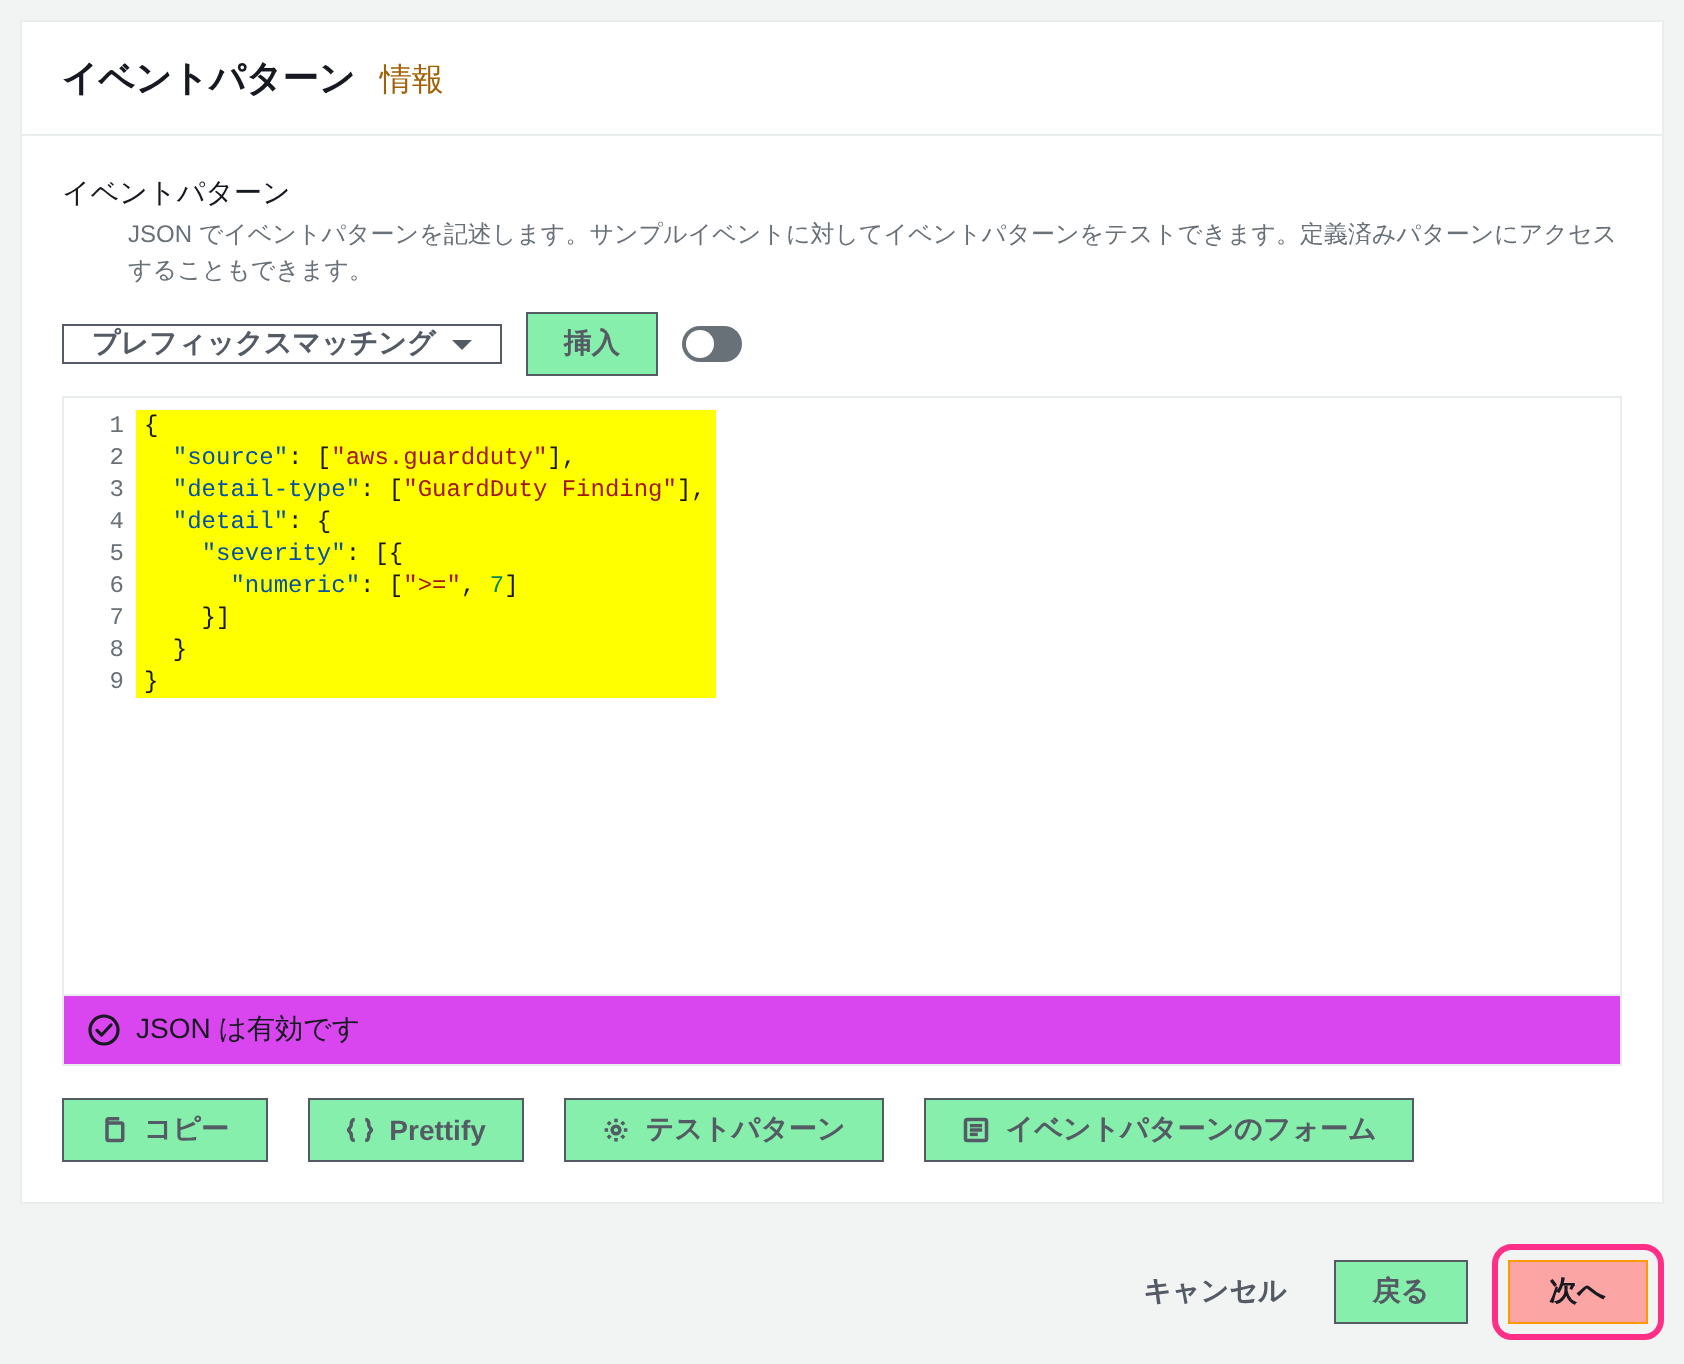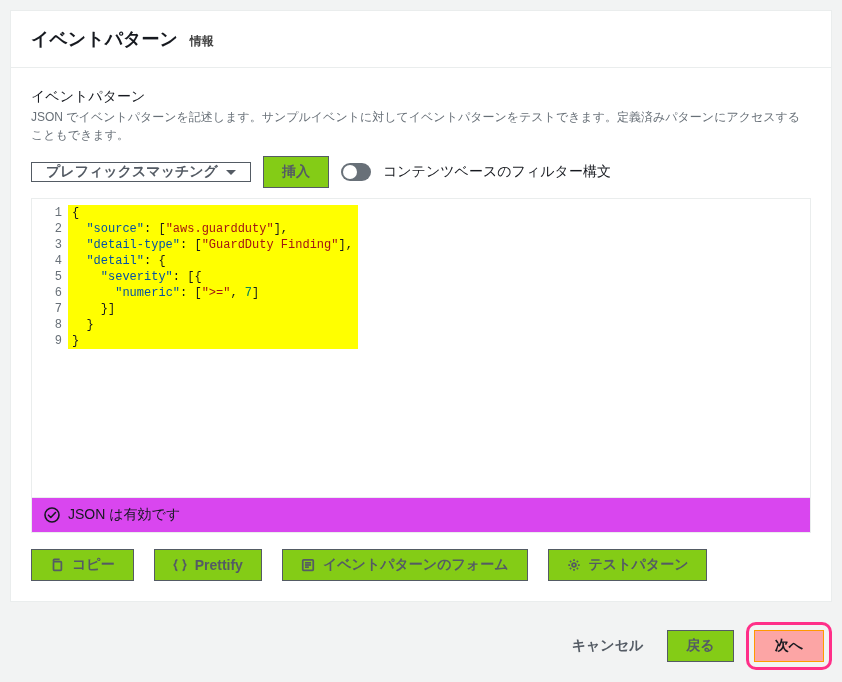--- a/index.html
+++ b/index.html
@@ -20,43 +20,44 @@
   .panel-header {
     padding: 16px 20px 4px 20px;
   }
   .panel-header h2 {
     margin: 0;
     font-size: 18px;
     font-weight: 700;
     display: inline;
   }
   .info-link {
-    color: #404040;
-    font-size: 12px;
-    font-weight: 700;
+    color: #a16207;
+    font-size: 16px;
+    font-weight: 400;
     margin-left: 8px;
     cursor: pointer;
   }
   .panel-body {
     padding: 4px 20px 20px 20px;
     border-top: 1px solid #eaeded;
     margin-top: 12px;
     padding-top: 20px;
   }
   .field-label {
     font-weight: 400;
     font-size: 14px;
     color: #16191f;
     margin-bottom: 2px;
   }
   .field-desc {
     font-size: 12px;
     color: #687078;
     line-height: 1.5;
     margin-bottom: 12px;
+    margin-left: 33px;
   }
   .controls-row {
     display: flex;
     align-items: center;
     gap: 12px;
     margin-bottom: 10px;
   }
   .dropdown-btn {
     display: inline-flex;
     align-items: center;
@@ -71,21 +72,21 @@
     cursor: pointer;
   }
   .caret-down {
     width: 0; height: 0;
     border-left: 5px solid transparent;
     border-right: 5px solid transparent;
     border-top: 5px solid #545b64;
   }
   .btn {
     border: 1px solid #545b64;
-    background: #84cc16;
+    background: #86efac;
     padding: 4px 18px;
     height: 32px;
     font-size: 14px;
     color: #545b64;
     font-weight: 700;
     cursor: pointer;
     display: inline-flex;
     align-items: center;
     gap: 8px;
     justify-content: center;
@@ -234,21 +235,20 @@
 
     <div class="controls-row">
       <button class="dropdown-btn">
         <span>プレフィックスマッチング</span>
         <span class="caret-down"></span>
       </button>
       <button class="btn">
         <span>挿入</span>
       </button>
       <span class="toggle"></span>
-      <span class="toggle-label">コンテンツベースのフィルター構文</span>
     </div>
 
     <div class="code-editor">
       <div class="gutter">
         <div>1</div>
           <div>2</div>
           <div>3</div>
           <div>4</div>
           <div>5</div>
           <div>6</div>
@@ -290,33 +290,33 @@
       </button>
       <button class="btn">
         <svg class="icon-svg" viewBox="0 0 16 16">
           <path d="M5 2 C3 2 3 4 3 5 C3 7 1.5 7 1.5 8 C1.5 9 3 9 3 11 C3 12 3 14 5 14"></path>
           <path d="M11 2 C13 2 13 4 13 5 C13 7 14.5 7 14.5 8 C14.5 9 13 9 13 11 C13 12 13 14 11 14"></path>
         </svg>
         <span>Prettify</span>
       </button>
       <button class="btn">
         <svg class="icon-svg" viewBox="0 0 16 16">
+          <circle cx="8" cy="8" r="2.2"></circle>
+          <path d="M8 1.5 V3.5 M8 12.5 V14.5 M1.5 8 H3.5 M12.5 8 H14.5 M3.4 3.4 L4.8 4.8 M11.2 11.2 L12.6 12.6 M12.6 3.4 L11.2 4.8 M4.8 11.2 L3.4 12.6"></path>
+        </svg>
+        <span>テストパターン</span>
+      </button>
+      <button class="btn">
+        <svg class="icon-svg" viewBox="0 0 16 16">
           <rect x="2" y="2" width="12" height="12" rx="1"></rect>
           <line x1="4.5" y1="5.5" x2="11.5" y2="5.5"></line>
           <line x1="4.5" y1="8" x2="11.5" y2="8"></line>
           <line x1="4.5" y1="10.5" x2="9" y2="10.5"></line>
         </svg>
         <span>イベントパターンのフォーム</span>
-      </button>
-      <button class="btn">
-        <svg class="icon-svg" viewBox="0 0 16 16">
-          <circle cx="8" cy="8" r="2.2"></circle>
-          <path d="M8 1.5 V3.5 M8 12.5 V14.5 M1.5 8 H3.5 M12.5 8 H14.5 M3.4 3.4 L4.8 4.8 M11.2 11.2 L12.6 12.6 M12.6 3.4 L11.2 4.8 M4.8 11.2 L3.4 12.6"></path>
-        </svg>
-        <span>テストパターン</span>
       </button>
     </div>
   </div>
 </div>
 
 <div class="footer">
   <button class="link-btn">キャンセル</button>
   <button class="btn">戻る</button>
   <span class="next-wrap">
     <button class="btn-primary">次へ</button>

